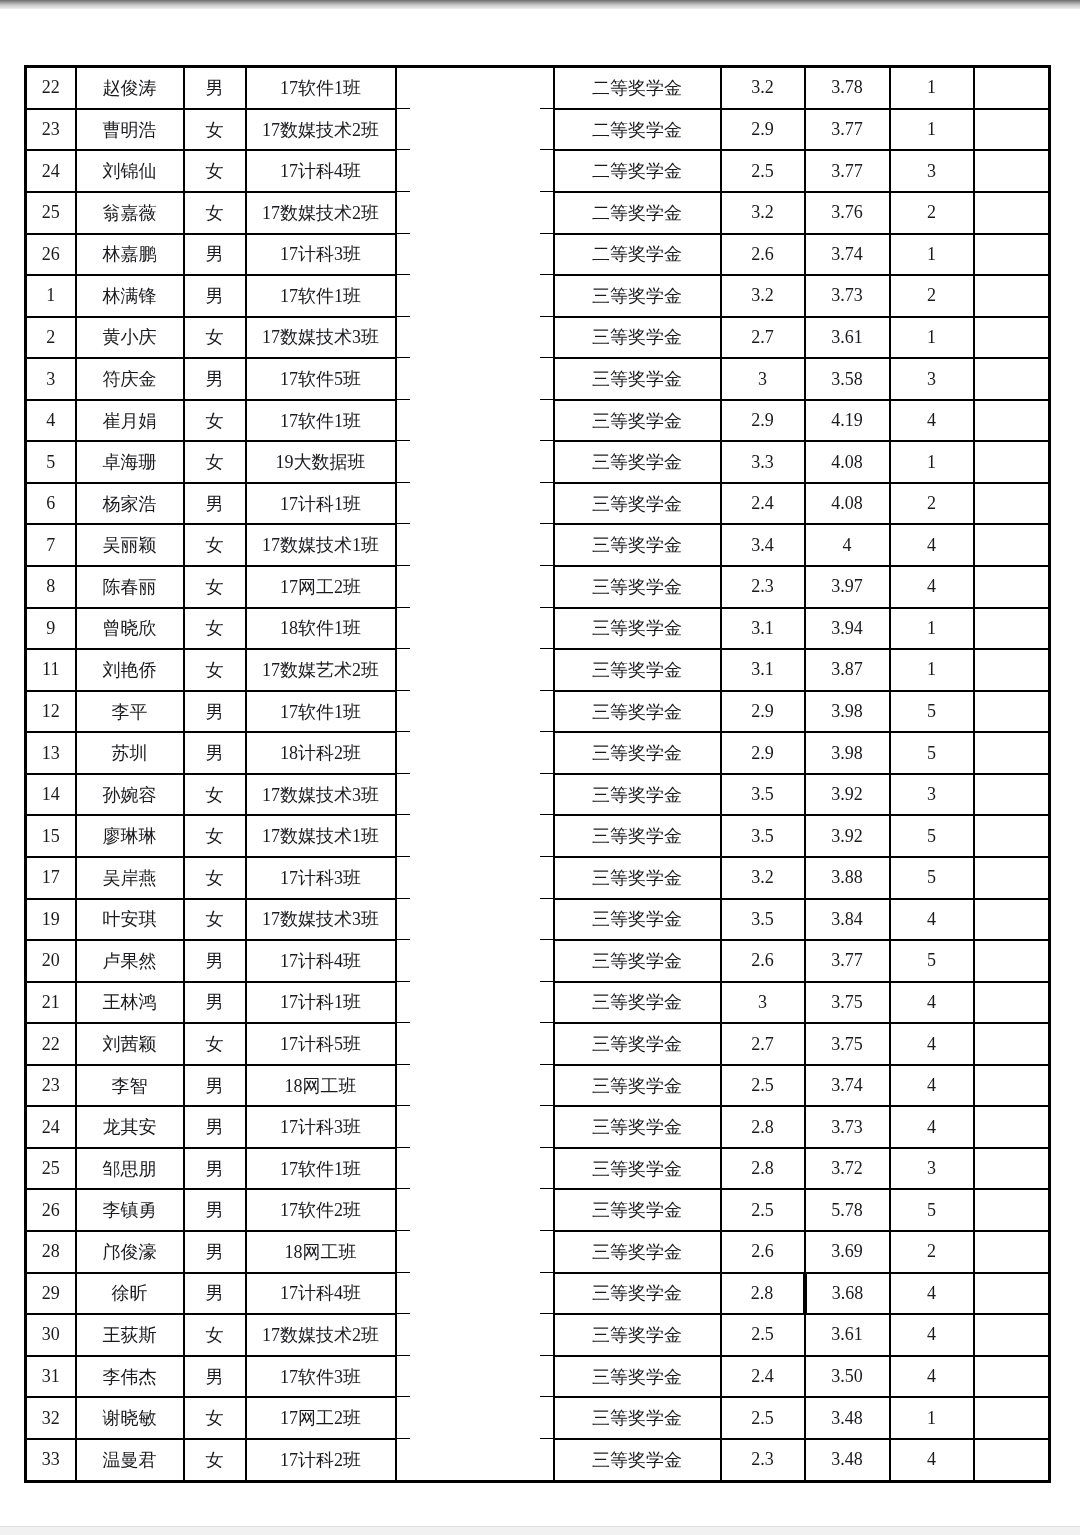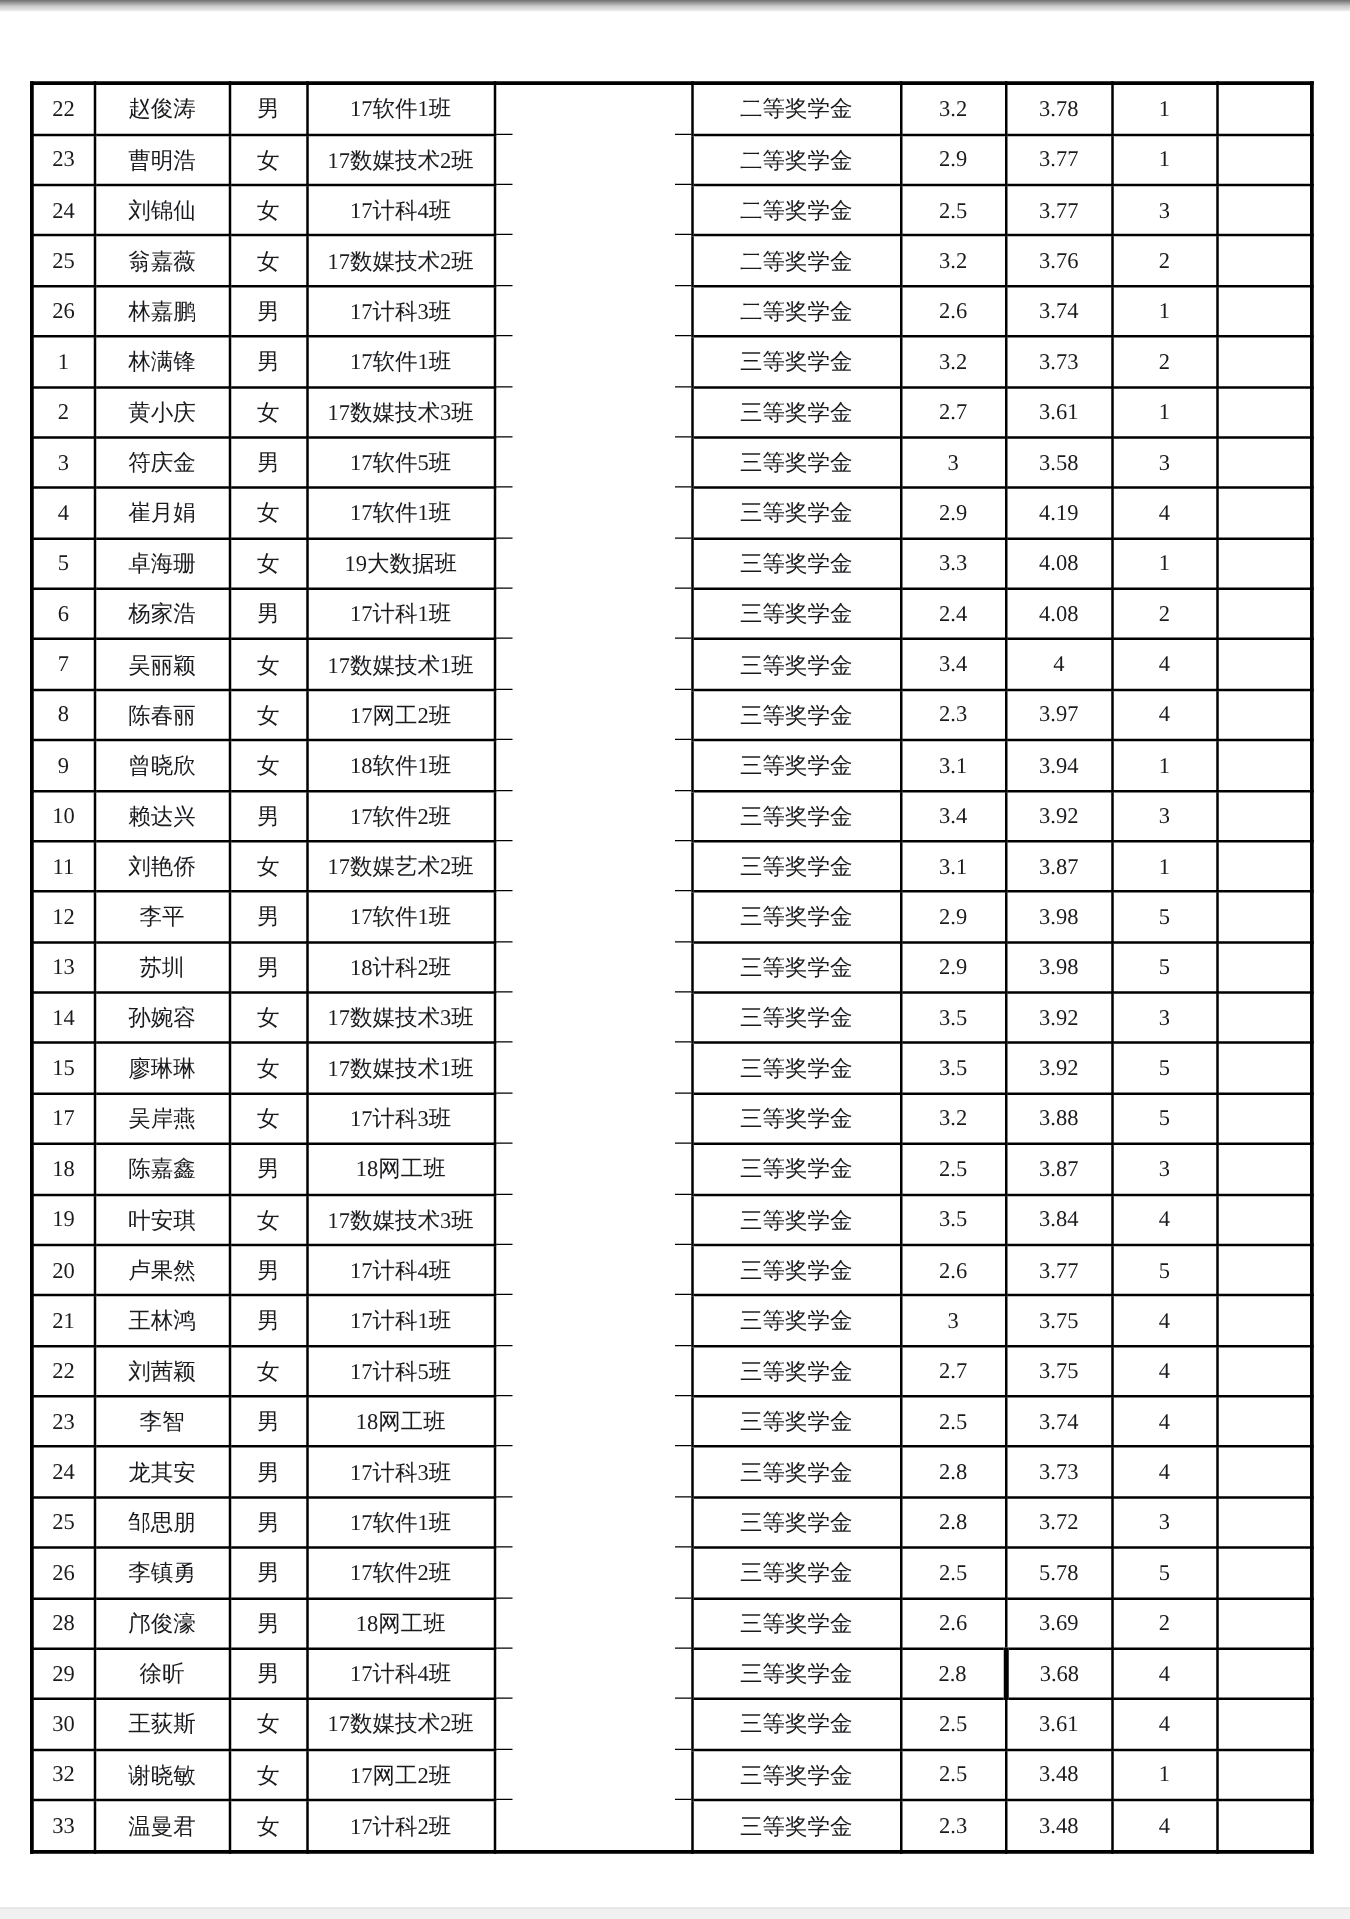--- a/index.html
+++ b/index.html
@@ -247,32 +247,20 @@
         <td>女</td>
         <td>18软件1班</td>
         <td class="gap"></td>
         <td>三等奖学金</td>
         <td>3.1</td>
         <td>3.94</td>
         <td>1</td>
         <td></td>
       </tr>
       <tr>
-        <td>10</td>
-        <td>赖达兴</td>
-        <td>男</td>
-        <td>17软件2班</td>
-        <td class="gap"></td>
-        <td>三等奖学金</td>
-        <td>3.4</td>
-        <td>3.92</td>
-        <td>3</td>
-        <td></td>
-      </tr>
-      <tr>
         <td>11</td>
         <td>刘艳侨</td>
         <td>女</td>
         <td>17数媒艺术2班</td>
         <td class="gap"></td>
         <td>三等奖学金</td>
         <td>3.1</td>
         <td>3.87</td>
         <td>1</td>
         <td></td>
@@ -328,32 +316,20 @@
       <tr>
         <td>17</td>
         <td>吴岸燕</td>
         <td>女</td>
         <td>17计科3班</td>
         <td class="gap"></td>
         <td>三等奖学金</td>
         <td>3.2</td>
         <td>3.88</td>
         <td>5</td>
-        <td></td>
-      </tr>
-      <tr>
-        <td>18</td>
-        <td>陈嘉鑫</td>
-        <td>男</td>
-        <td>18网工班</td>
-        <td class="gap"></td>
-        <td>三等奖学金</td>
-        <td>2.5</td>
-        <td>3.87</td>
-        <td>3</td>
         <td></td>
       </tr>
       <tr>
         <td>19</td>
         <td>叶安琪</td>
         <td>女</td>
         <td>17数媒技术3班</td>
         <td class="gap"></td>
         <td>三等奖学金</td>
         <td>3.5</td>
@@ -471,20 +447,32 @@
       </tr>
       <tr>
         <td>30</td>
         <td>王荻斯</td>
         <td>女</td>
         <td>17数媒技术2班</td>
         <td class="gap"></td>
         <td>三等奖学金</td>
         <td>2.5</td>
         <td>3.61</td>
+        <td>4</td>
+        <td></td>
+      </tr>
+      <tr>
+        <td>31</td>
+        <td>李伟杰</td>
+        <td>男</td>
+        <td>17软件3班</td>
+        <td class="gap"></td>
+        <td>三等奖学金</td>
+        <td>2.4</td>
+        <td>3.50</td>
         <td>4</td>
         <td></td>
       </tr>
       <tr>
         <td>32</td>
         <td>谢晓敏</td>
         <td>女</td>
         <td>17网工2班</td>
         <td class="gap"></td>
         <td>三等奖学金</td>

